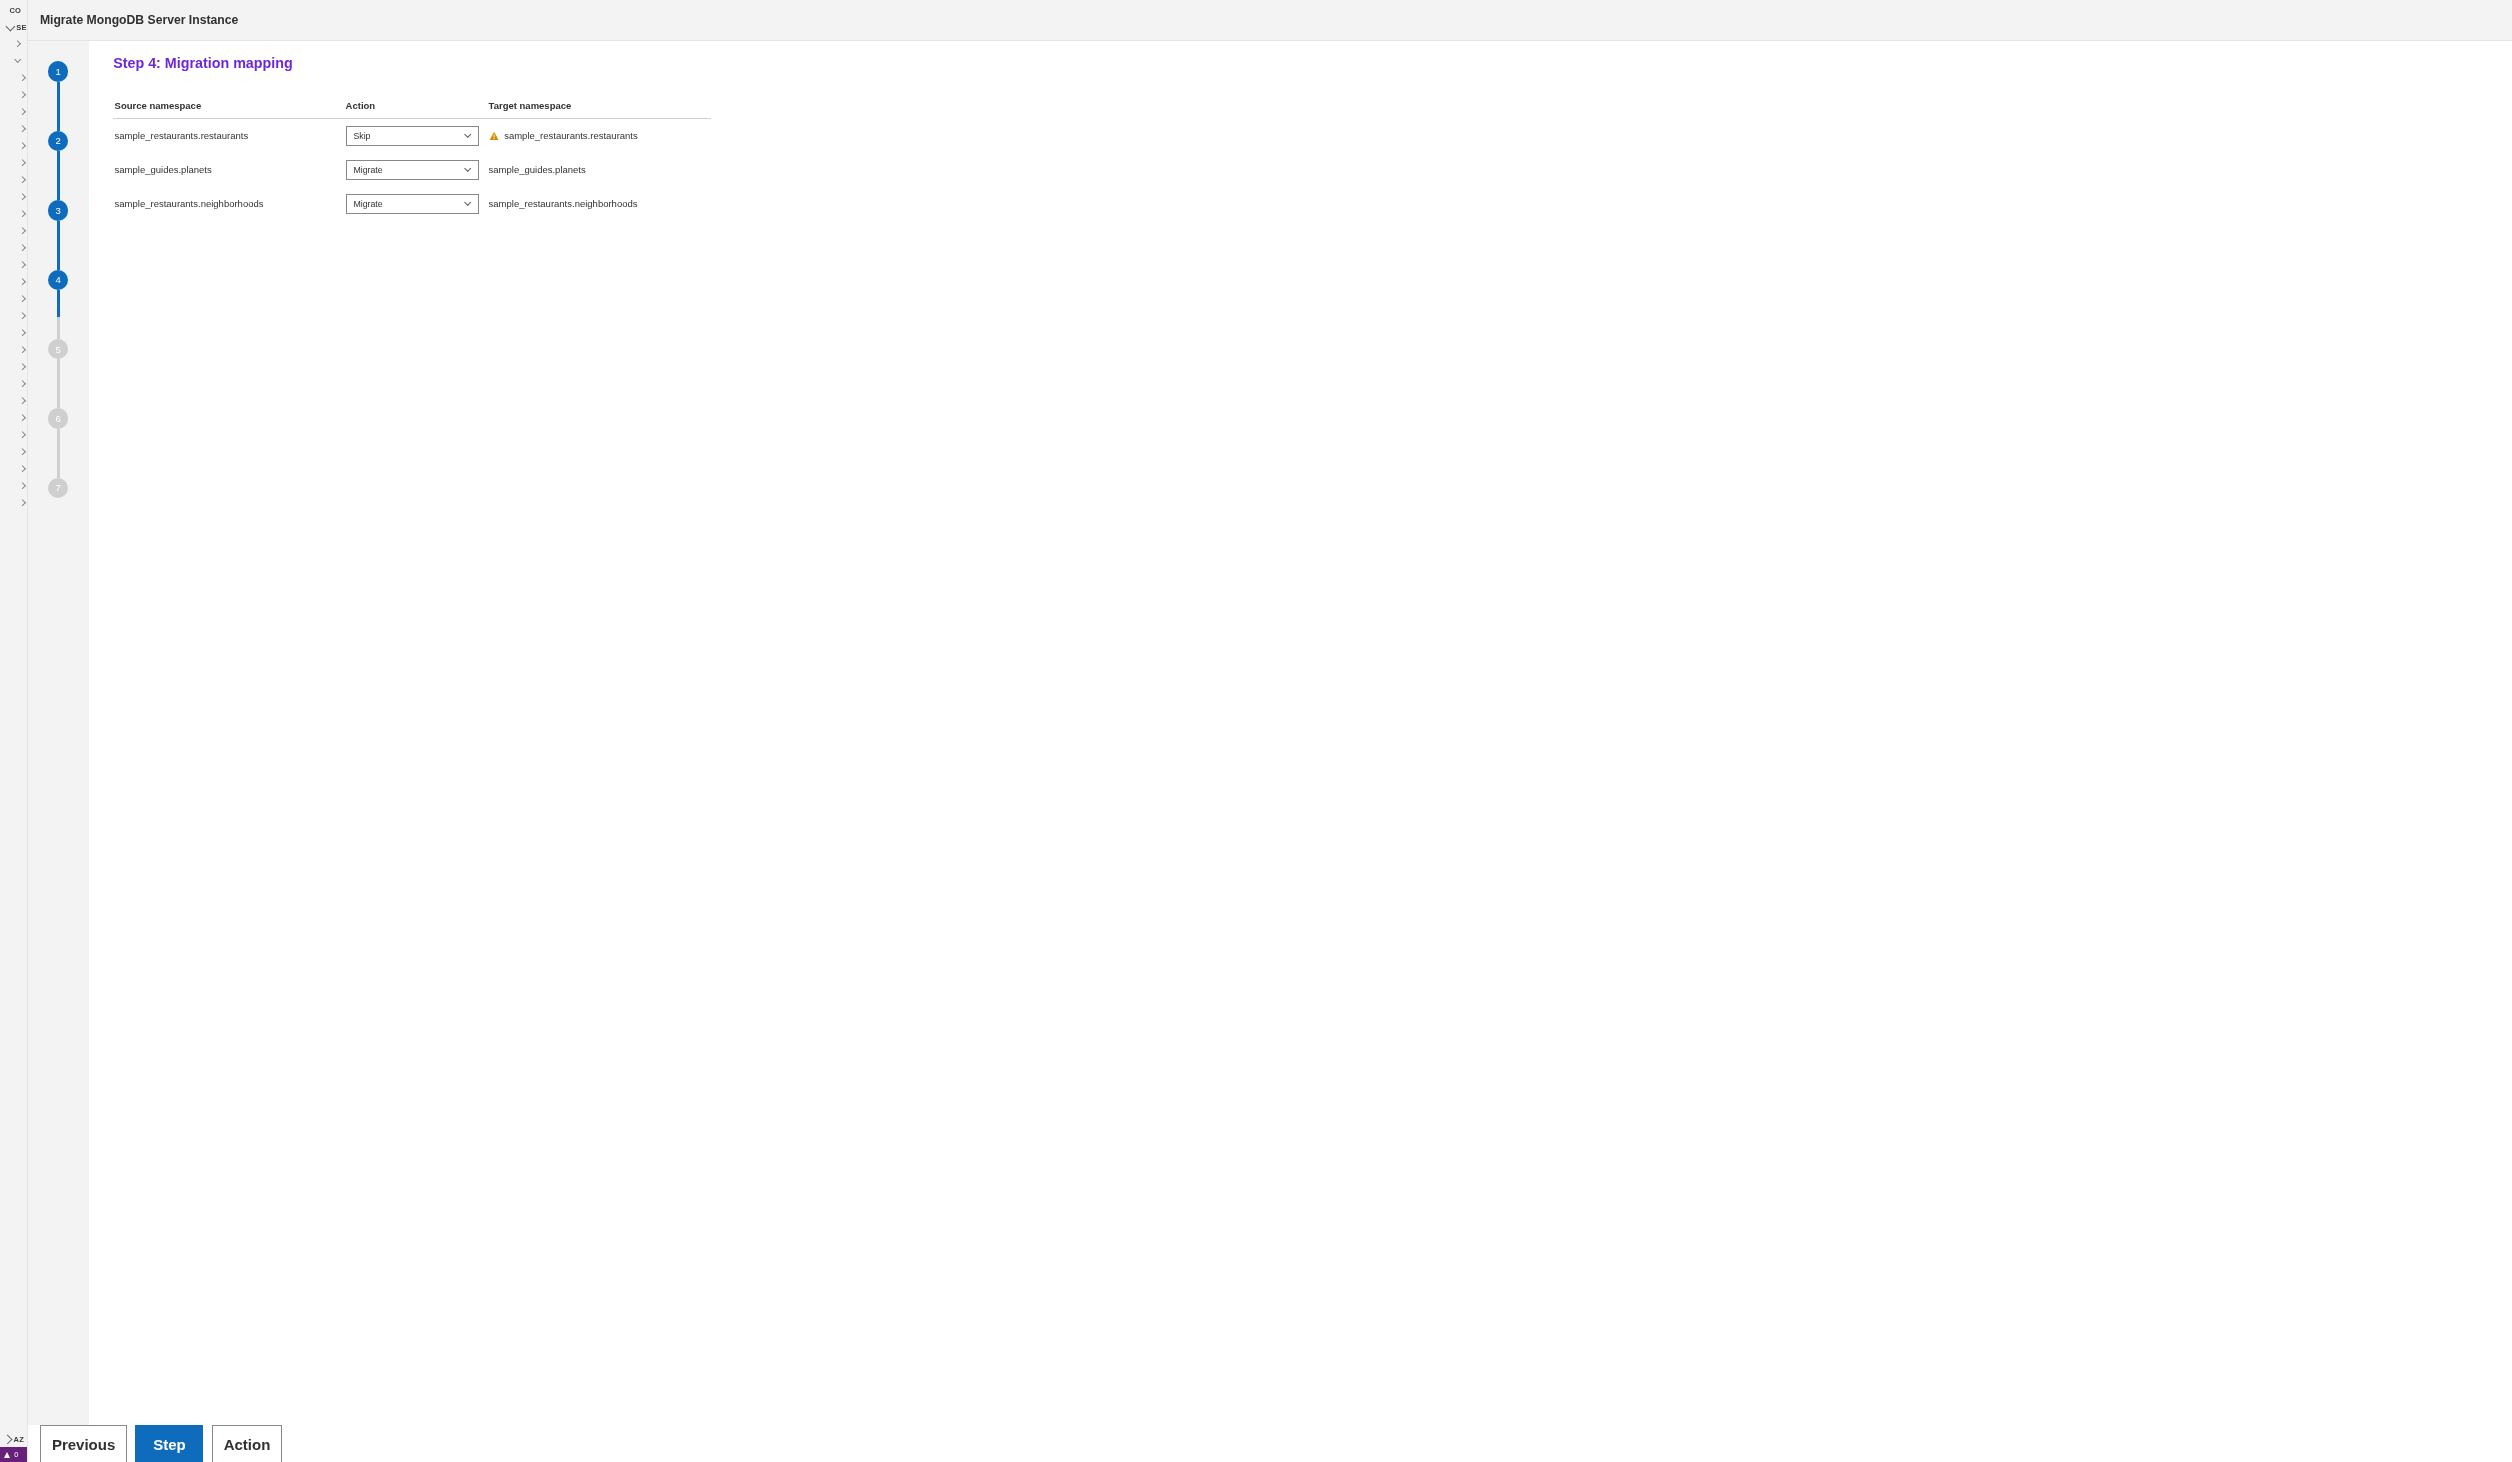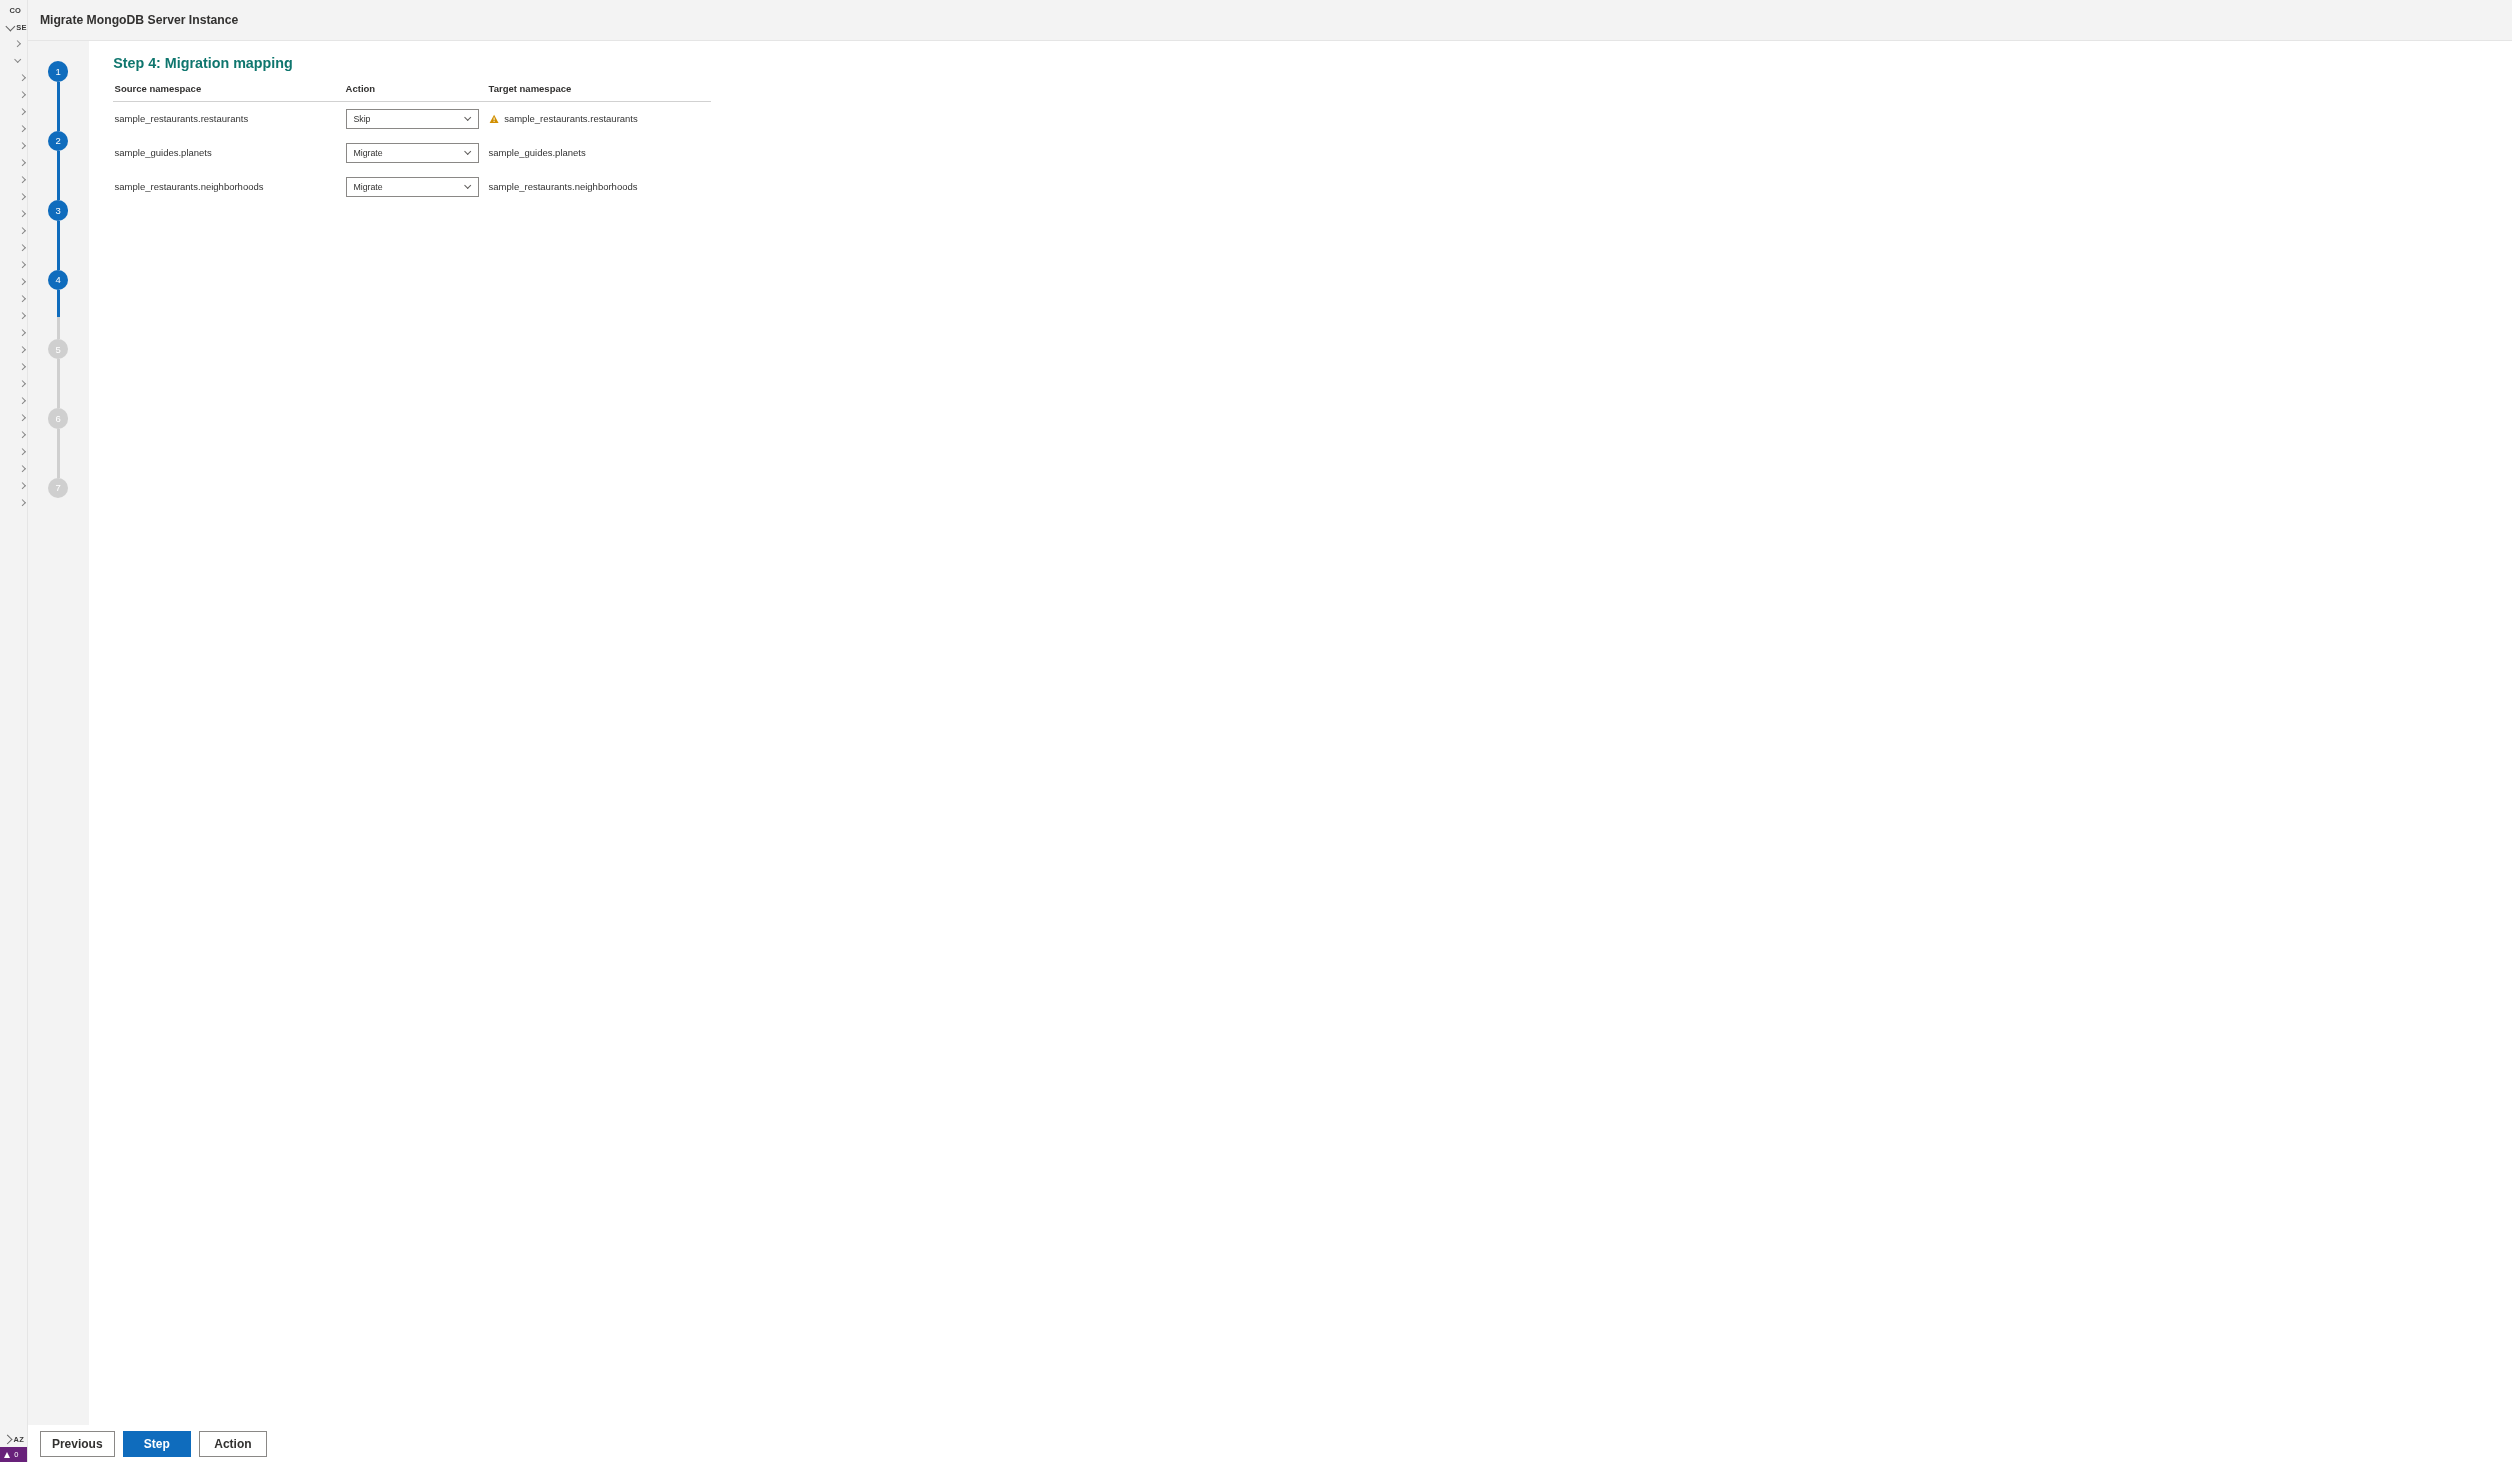--- a/index.html
+++ b/index.html
@@ -153,22 +153,22 @@
   
   .content {
     flex: 1;
     padding: 13.6px 24.5px;
     overflow: auto;
     background: #ffffff;
   }
   .step-heading {
     font-size: 14.3px;
     font-weight: 700;
-    color: #0f766e;
-    margin-bottom: 7px;
+    color: #6d28d9;
+    margin-bottom: 24px;
   }
   table.mapping {
     width: 598px;
     border-collapse: collapse;
     font-size: 9.5px;
   }
   table.mapping thead th {
     text-align: left;
     font-weight: 600;
     color: #323130;
@@ -213,24 +213,24 @@
   
   .footer {
     height: 37px;
     background: #ffffff;
     border-top: 0.7px solid transparent;
     display: flex; align-items: center;
     padding: 0 12.2px;
     gap: 8.2px;
   }
   .btn {
-    height: 26px;
+    height: 38px;
     min-width: 68px;
     padding: 0 11px;
-    font-size: 12px;
+    font-size: 15px;
     border: 0.7px solid #8a8886;
     background: #ffffff;
     color: #323130;
     cursor: pointer;
     display: inline-flex; align-items: center; justify-content: center;
     font-weight: 600;
   }
   .btn.primary {
     background: #0f6cbd;
     border-color: #0f6cbd;

